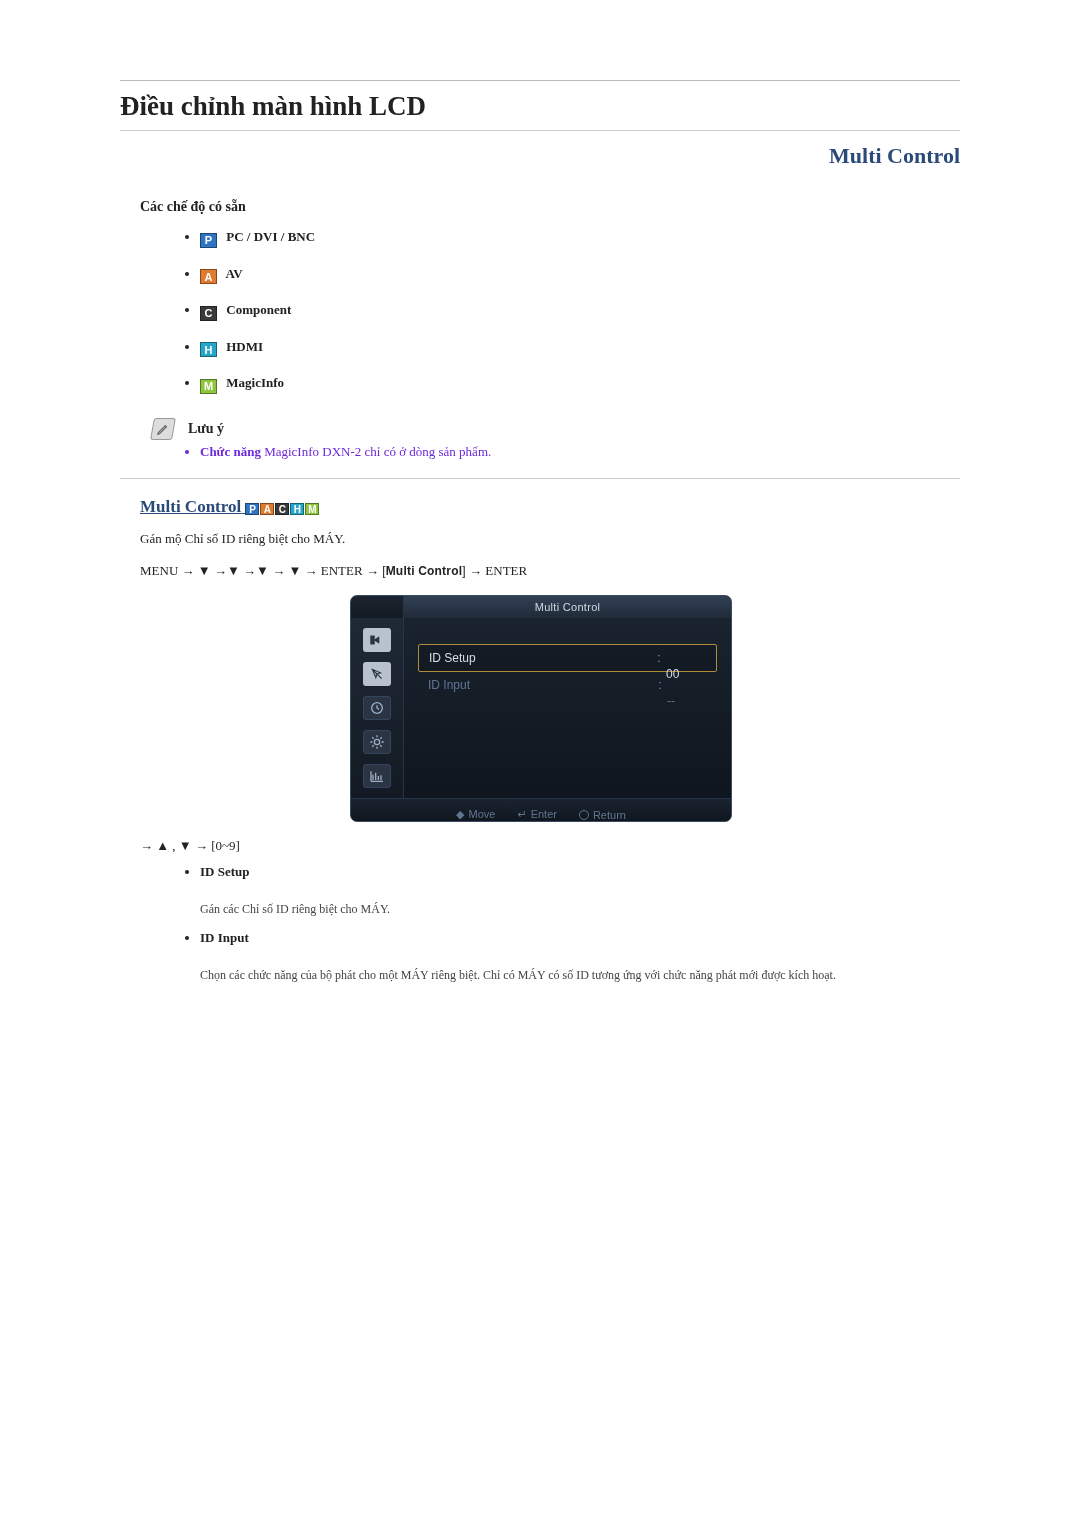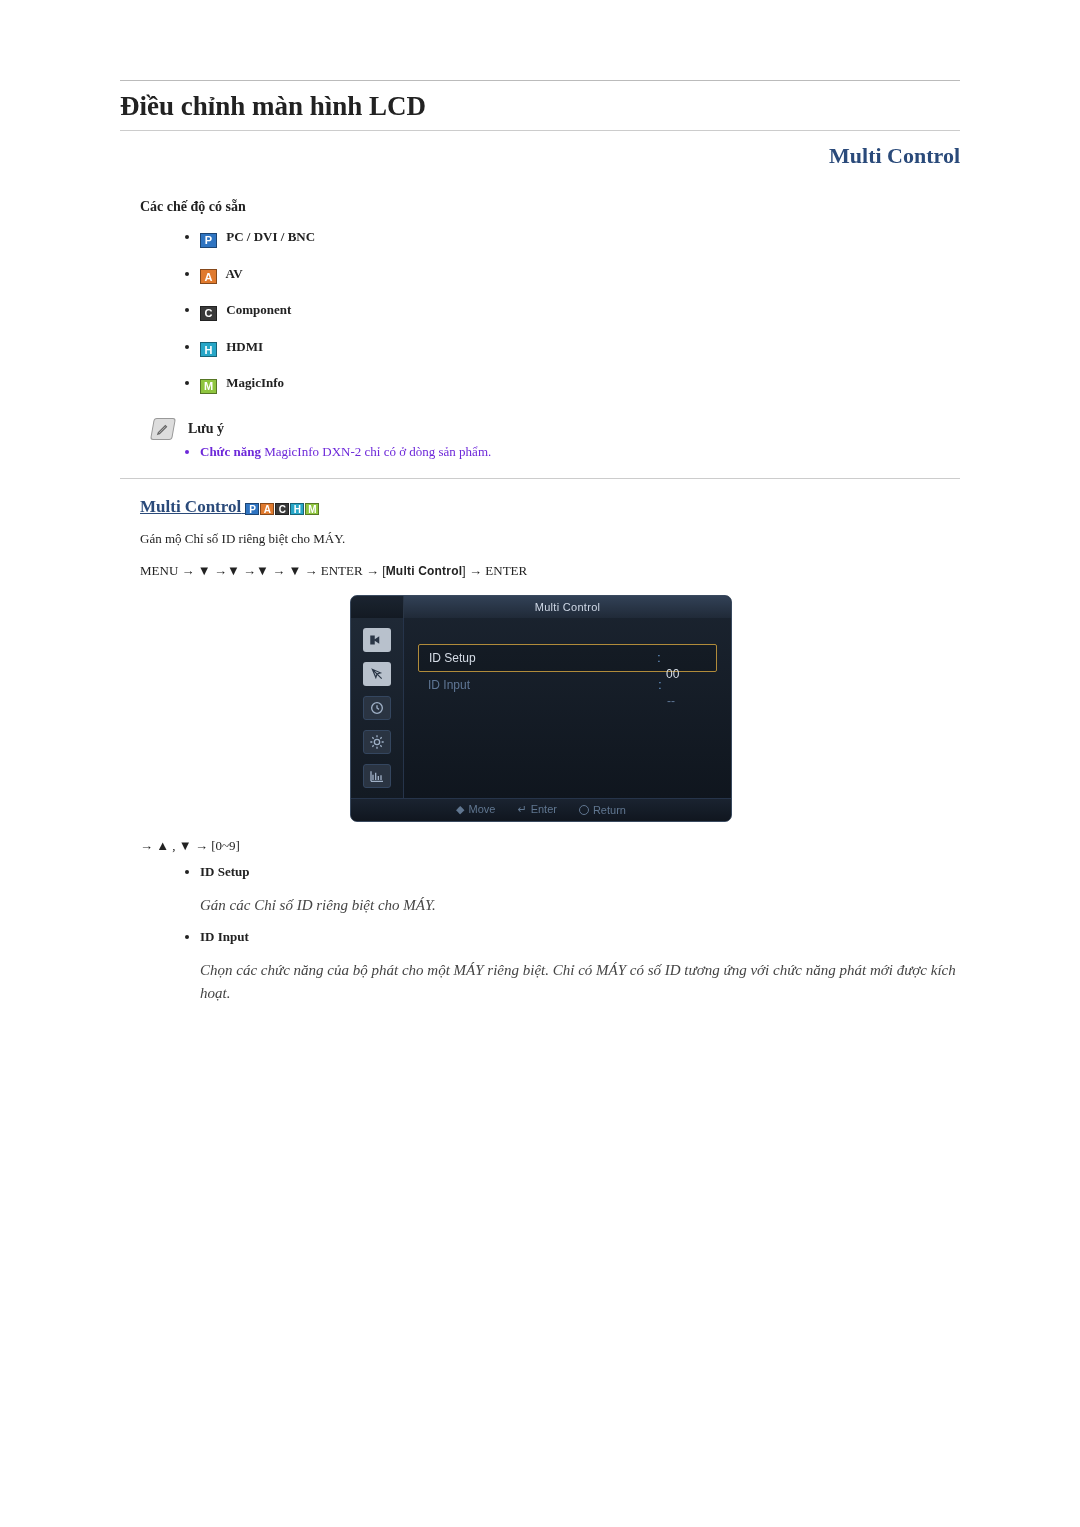--- a/index.html
+++ b/index.html
@@ -235,21 +235,21 @@
     background: rgba(0,0,0,.15);
     color: #d6dde7;
   }
   .osd-row .label { flex: 1; }
   .osd-row .colon { width: 14px; text-align: center; color: #6fa0d6; }
   .osd-row .value { width: 40px; text-align: left; margin-top: 32px; }
   .osd-row.dim { color: #5f7695; }
   .osd-footer {
     display: flex;
     justify-content: center;
-    align-items: center;
+    align-items: flex-end;
     gap: 22px;
     font-size: 11px;
     color: #607690;
     height: 22px;
     padding: 0 6px;
     background: linear-gradient(#1a2330, #10161f);
     border-top: 1px solid #26344a;
   }
   .osd-footer .glyph { color: #607690; margin-right: 4px; }
   .osd-footer .ret { display:inline-block; width:10px; height:10px; border:1.4px solid #607690; border-radius:50%; vertical-align:-1px; margin-right:4px; box-sizing:border-box; }
@@ -269,25 +269,24 @@
     color: #222;
   }
   ul.sub-list li { margin-bottom: 12px; }
   .sub-term {
     font-weight: bold;
     font-size: 13px;
     display: inline-block;
     margin-bottom: 8px;
   }
   .sub-desc {
-    font-size: 15px;
+    font-size: 12px;
     color: #444;
-    margin: 6px 0 4px 0;
+    margin: 12px 0 4px 0;
     line-height: 1.55;
-    font-style: italic;
   }
 </style>
 </head>
 <body>
 
 <div class="page">
 
   <hr class="title-rule">
   <h1 class="title">Điều chỉnh màn hình LCD</h1>
   <hr class="title-bottom">

